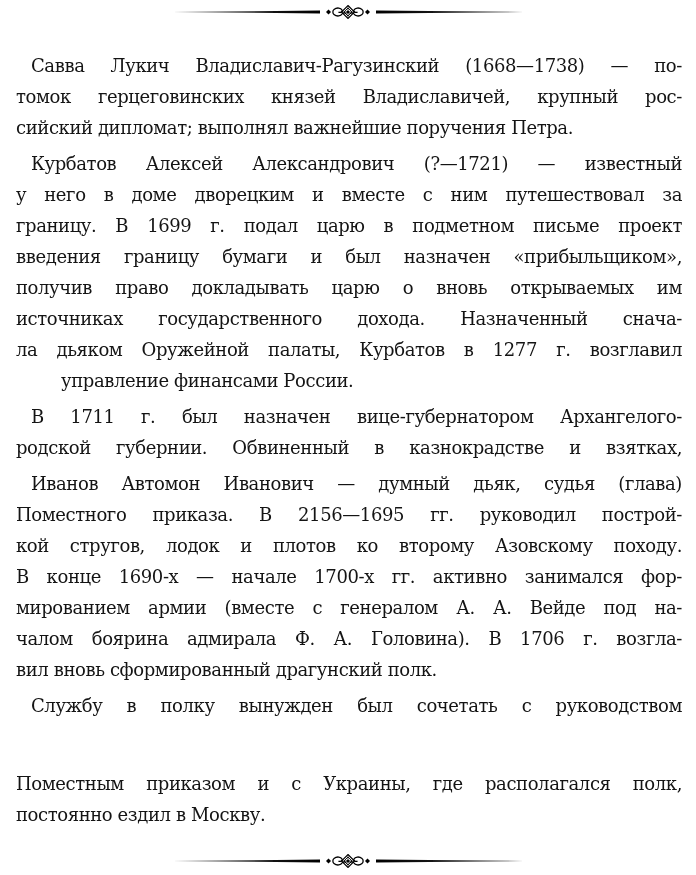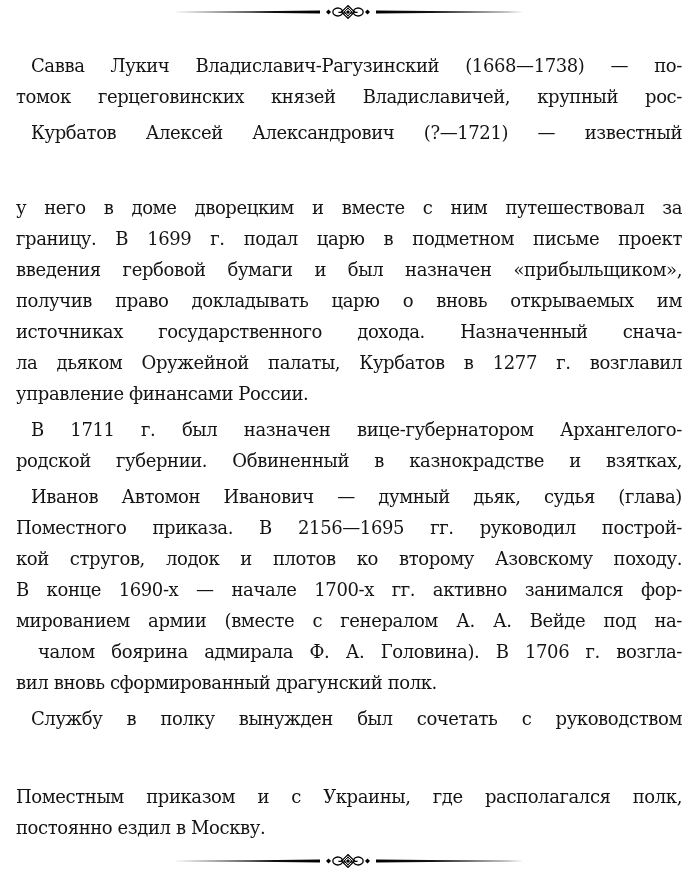--- a/index.html
+++ b/index.html
@@ -85,45 +85,46 @@
     <circle cx="176" cy="7" r="1.6" fill="#000"></circle>
     <line x1="176" y1="1" x2="176" y2="13" stroke="#000" stroke-width="0.6"></line>
     <line x1="170" y1="7" x2="182" y2="7" stroke="#000" stroke-width="0.6"></line>
   </svg>
 </div>
 
 <div class="content">
   <div class="para-lines">
     <span class="line first" style="word-spacing: 1.8px; display: block;">Савва Лукич Владиславич-Рагузинский (1668—1738) — по-</span>
     <span class="line" style="word-spacing: 2.4px; display: block;">томок герцеговинских князей Владиславичей, крупный рос-</span>
+    <span class="line last" style="word-spacing: 0px; display: block;">сийский дипломат; выполнял важнейшие поручения Петра.</span>
   </div>
 
   <div class="para-lines">
     <span class="line first" style="word-spacing: 5.8px; display: block;">Курбатов Алексей Александрович (?—1721) — известный</span>
-    <span class="line" style="word-spacing: 3.4px; display: block; margin-top: 44px;">у него в доме дворецким и вместе с ним путешествовал за</span>
+    <span class="line" style="word-spacing: 3.4px; display: block;">у него в доме дворецким и вместе с ним путешествовал за</span>
     <span class="line" style="word-spacing: 3.22222px; display: block;">границу. В 1699 г. подал царю в подметном письме проект</span>
-    <span class="line" style="word-spacing: 0.166667px; display: block;">введения гербовой бумаги и был назначен «прибыльщиком»,</span>
+    <span class="line" style="word-spacing: 0.166667px; display: block;">введения границу бумаги и был назначен «прибыльщиком»,</span>
     <span class="line" style="word-spacing: 4.42857px; display: block;">получив право докладывать царю о вновь открываемых им</span>
     <span class="line" style="word-spacing: 6.25px; display: block;">источниках государственного дохода. Назначенный снача-</span>
     <span class="line" style="word-spacing: 1.75px; display: block;">ла дьяком Оружейной палаты, Курбатов в 1277 г. возглавил</span>
-    <span class="line last" style="word-spacing: 0px; display: block;">управление финансами России.</span>
+    <span class="line last" style="word-spacing: 0px; display: block; margin-left: 45px;">управление финансами России.</span>
   </div>
 
   <div class="para-lines">
     <span class="line first" style="word-spacing: 6px; display: block;">В 1711 г. был назначен вице-губернатором Архангелого-</span>
     <span class="line" style="word-spacing: 4.16667px; display: block;">родской губернии. Обвиненный в казнокрадстве и взятках,</span>
   </div>
 
   <div class="para-lines">
     <span class="line first" style="word-spacing: 5.14286px; display: block;">Иванов Автомон Иванович — думный дьяк, судья (глава)</span>
     <span class="line" style="word-spacing: 5.16667px; display: block;">Поместного приказа. В 2156—1695 гг. руководил построй-</span>
     <span class="line" style="word-spacing: 3.875px; display: block;">кой стругов, лодок и плотов ко второму Азовскому походу.</span>
     <span class="line" style="word-spacing: 1.77778px; display: block;">В конце 1690-х — начале 1700-х гг. активно занимался фор-</span>
     <span class="line" style="word-spacing: 2.22222px; display: block;">мированием армии (вместе с генералом А. А. Вейде под на-</span>
-    <span class="line" style="word-spacing: 3px; display: block; margin-left: 22px;">чалом боярина адмирала Ф. А. Головина). В 1706 г. возгла-</span>
+    <span class="line" style="word-spacing: 3px; display: block;">чалом боярина адмирала Ф. А. Головина). В 1706 г. возгла-</span>
     <span class="line last" style="word-spacing: 0px; display: block;">вил вновь сформированный драгунский полк.</span>
   </div>
 
   <div class="para-lines">
     <span class="line first" style="word-spacing: 6px; display: block;">Службу в полку вынужден был сочетать с руководством</span>
     <span class="line" style="word-spacing: 3.42857px; display: block; margin-top: 47px;">Поместным приказом и с Украины, где располагался полк,</span>
     <span class="line last" style="word-spacing: 0px; display: block;">постоянно ездил в Москву.</span>
   </div>
 </div>
 

